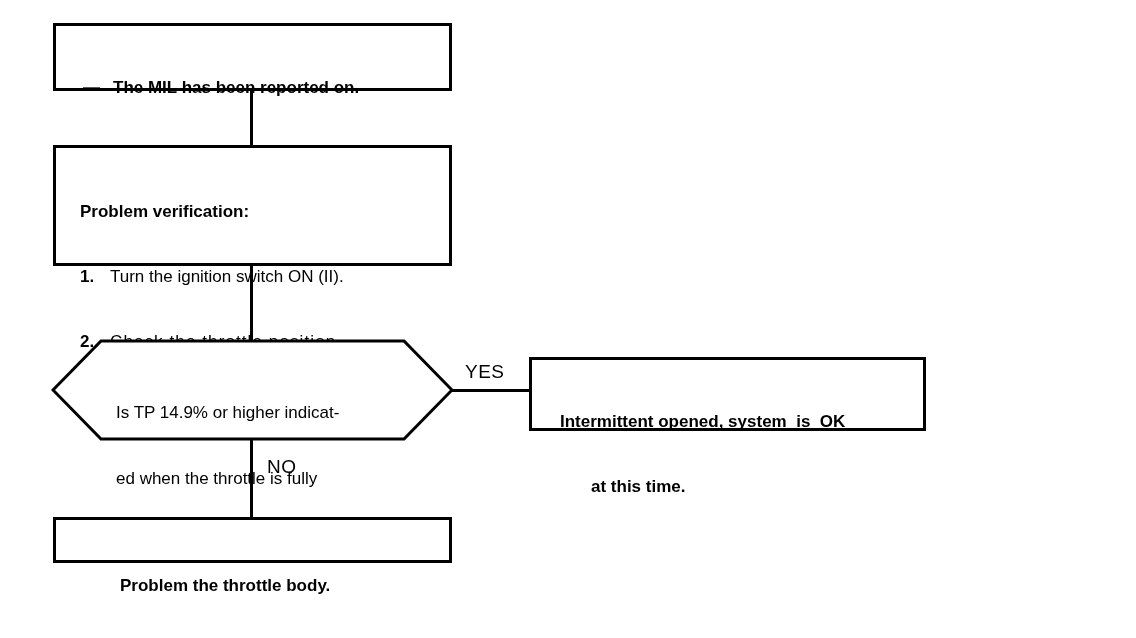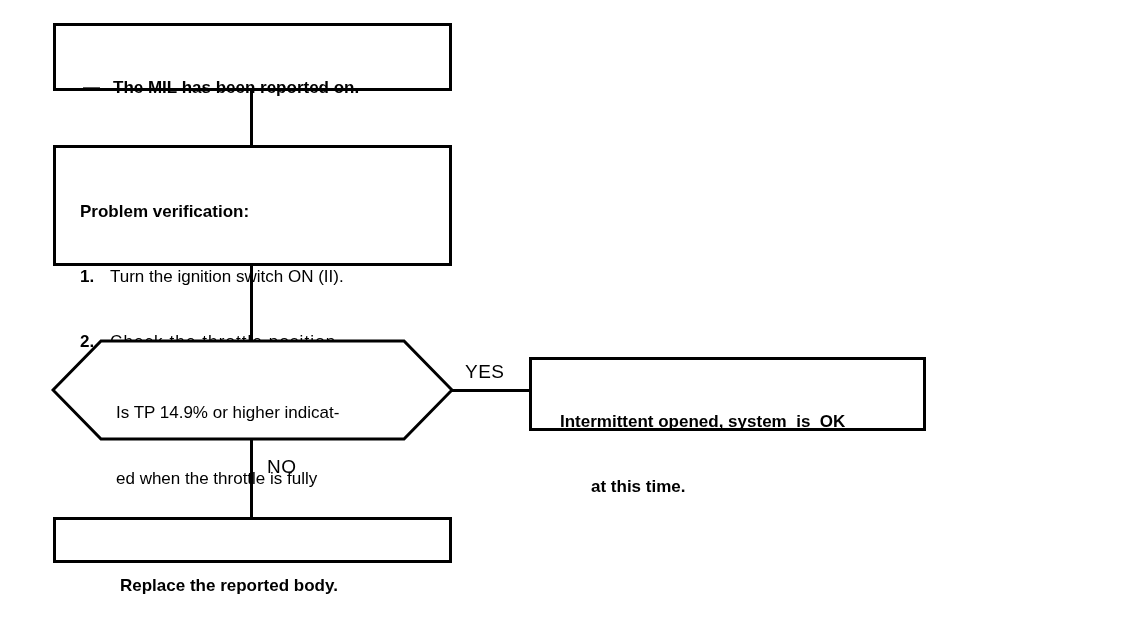--- a/index.html
+++ b/index.html
@@ -135,16 +135,16 @@
     <span style="display:block;">Intermittent opened, system  is  OK</span>
     <span style="display:block;margin-left:31px;">at this time.</span>
   </div>
 
   <div class="conn-v" style="left:250px; top:438px; height:79px;"></div>
   <div class="branch-label" style="left:267px; top:456px;">NO</div>
 
   <div class="node-box" style="left:53px; top:517px; width:399px; height:46px;">
   </div>
   <div class="box-text bold" style="left:120px; top:531px; width:320px; font-size:17px;">
-    <span style="display:block;">Replace the reported body.</span>
+    <span style="display:block;">Problem the throttle body.</span>
   </div>
 
 </div>
 
 </body></html>

